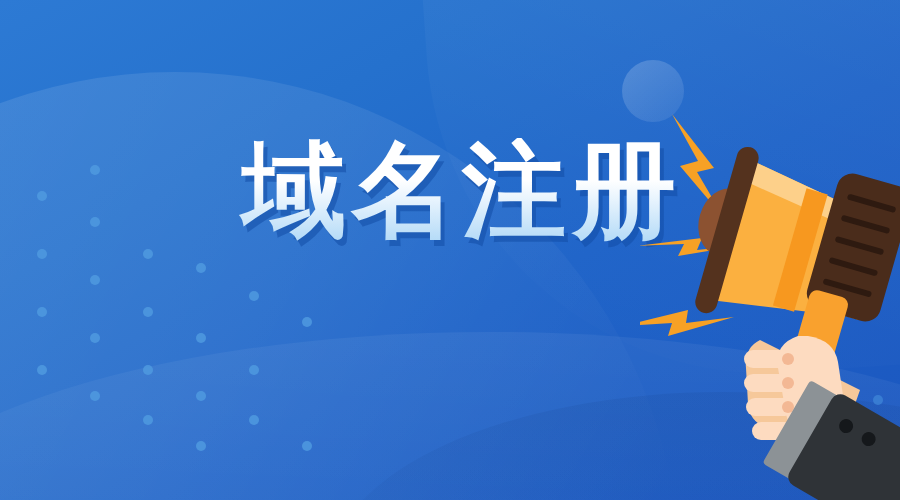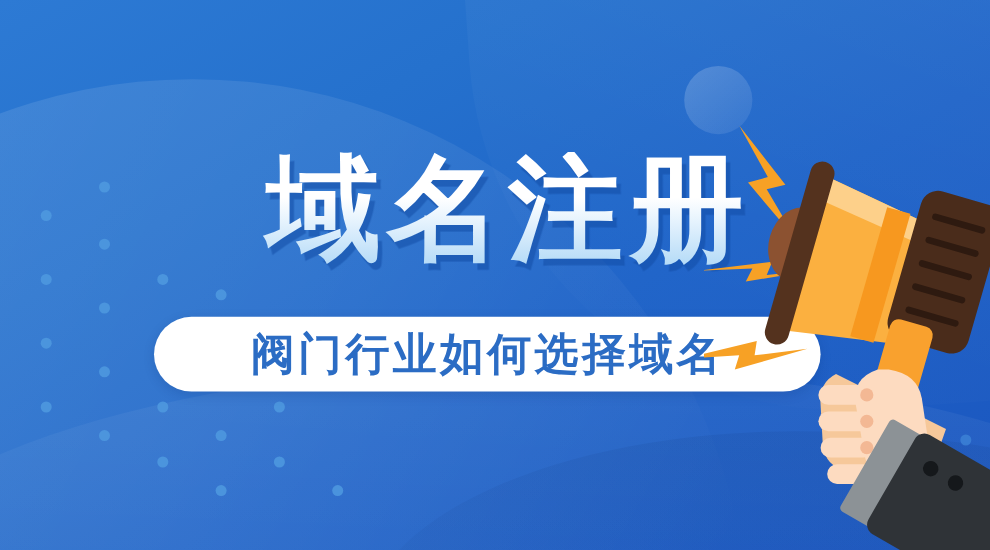--- a/index.html
+++ b/index.html
@@ -151,23 +151,20 @@
           <circle cx="808" cy="440" r="5"></circle>
           <circle cx="858" cy="440" r="5"></circle>
         </g>
     </svg>
   </div>
 
   <div class="title-wrap">
     <h1 class="title">域名注册</h1>
   </div>
 
-  <div class="pill">
-    <span class="pill-text">阀门行业如何选择域名</span>
-  </div>
 
   <svg class="megaphone" viewBox="0 0 270 404">
 
     <g>
       <polygon fill="#f7a125" points="32,18 74,72 57,76 84,122 40,70 58,65"></polygon>
       <polygon fill="#f7a125" points="-4,150 62,142 57,154 104,149 38,160 44,148"></polygon>
       <polygon fill="#f7a125" points="-18,230 48,214 46,227 94,221 28,240 32,227"></polygon>
     </g>
 
     <ellipse cx="85" cy="126" rx="26" ry="34" fill="#8c5231" transform="rotate(16 85 126)"></ellipse>

